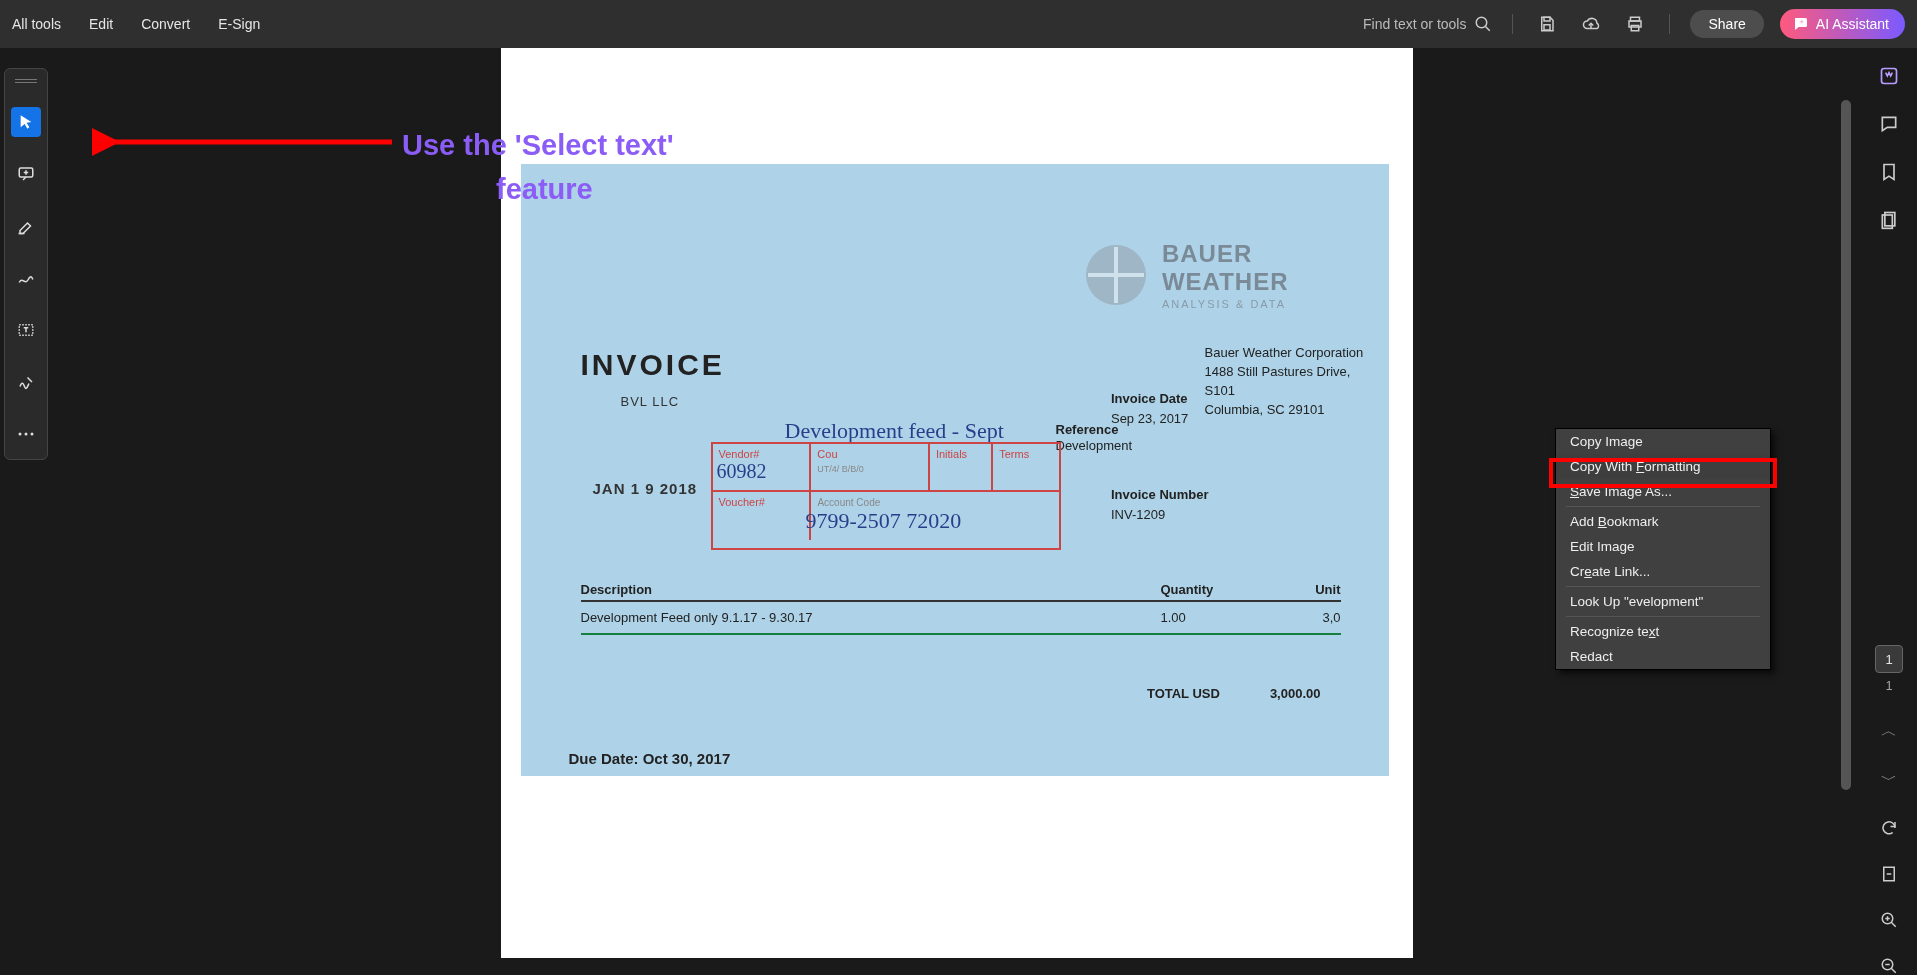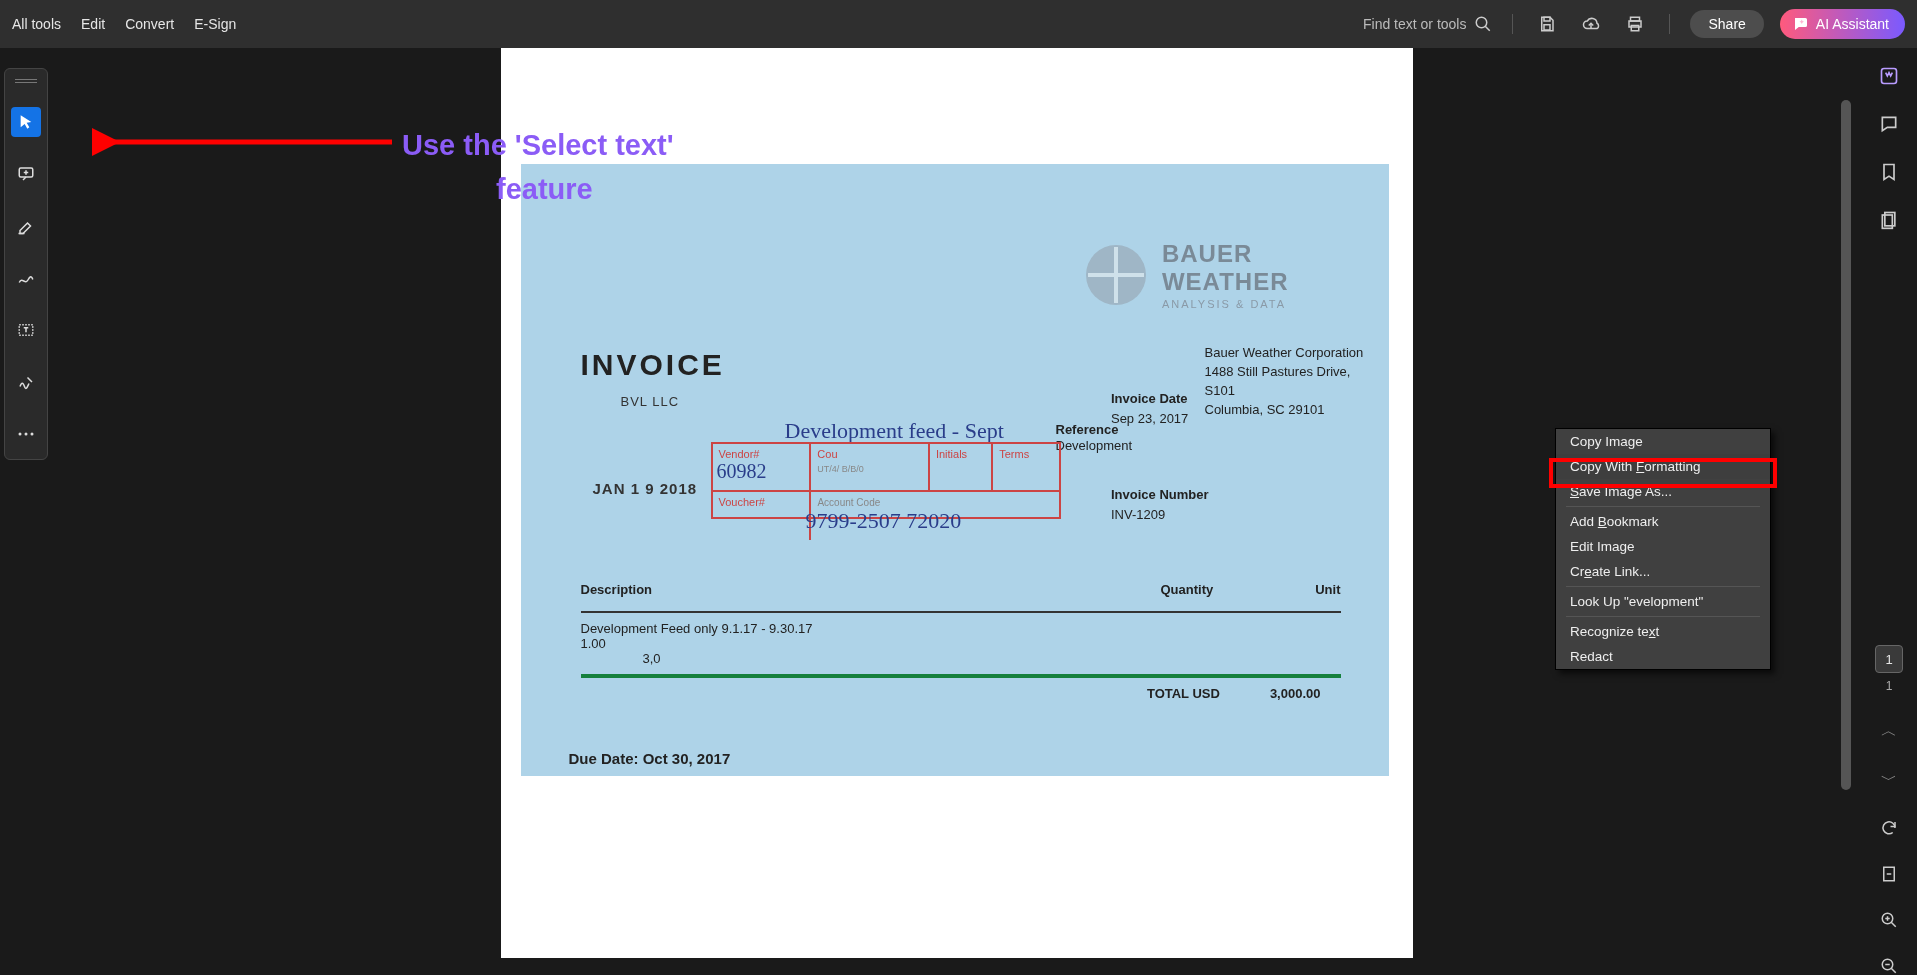--- a/index.html
+++ b/index.html
@@ -1,20 +1,20 @@
 <!DOCTYPE html>
 <html><head>
 <meta charset="utf-8">
 <style>
 * { margin:0; padding:0; box-sizing:border-box; font-family:"Segoe UI",Arial,sans-serif; }
 html,body { width:1917px; height:975px; background:#1a1a1a; overflow:hidden; color:#e6e6e6; }
 
 
 .topbar { height:48px; background:#2f2f2f; display:flex; align-items:center; padding:0 12px; font-size:14px; }
-.topbar .menu { display:flex; gap:20px; }
+.topbar .menu { display:flex; gap:28px; }
 .topbar .menu span { cursor:pointer; }
 .topbar .right { margin-left:auto; display:flex; align-items:center; gap:16px; }
 .topbar .search { display:flex; align-items:center; gap:8px; color:#bbb; }
 .topbar .iconbtn { width:28px; height:28px; display:flex; align-items:center; justify-content:center; cursor:pointer; }
 .topbar .divider { width:1px; height:20px; background:#555; margin:0 4px; }
 .share-btn { background:#4d4d4d; color:#fff; border-radius:20px; padding:6px 18px; cursor:pointer; }
 .ai-btn { background:linear-gradient(90deg,#ff5a7d,#7a5aff); color:#fff; border-radius:20px; padding:6px 16px 6px 12px; display:flex; align-items:center; gap:6px; cursor:pointer; font-weight:500; }
 
 
 .workspace { position:relative; width:100%; height:927px; display:flex; }
@@ -48,34 +48,34 @@
 .inv-title { position:absolute; left:60px; top:184px; font-size:30px; font-weight:600; letter-spacing:3px; color:#222; }
 .billto { position:absolute; left:100px; top:230px; font-size:13px; color:#333; letter-spacing:1px; }
 .meta { position:absolute; right:180px; top:178px; font-size:13px; color:#222; line-height:1.5; }
 .meta .label { font-weight:700;margin-top:47px; }
 .corp { position:absolute; right:24px; top:180px; font-size:13px; color:#222; line-height:1.45; text-align:left; width:160px;}
 .ref-label { position:absolute; left:535px; top:258px; font-size:13px; font-weight:700; color:#222; }
 .ref-val  { position:absolute; left:535px; top:274px; font-size:13px; color:#222; }
 
 
 .handwriting { position:absolute; left:264px; top:254px; font-family:"Segoe Script","Comic Sans MS",cursive; font-size:22px; color:#2a3d8a; }
-.stamp { position:absolute; left:190px; top:278px; width:350px; height:77px; border:2px solid #c44; }
+.stamp { position:absolute; left:190px; top:278px; width:350px; height:108px; border:2px solid #c44; }
 .stamp .row { display:flex; height:48px; }
 .stamp .cell { border-right:2px solid #c44; padding:4px 6px; font-size:11px; color:#c44; position:relative; }
 .stamp .cell:last-child { border-right:none; }
 .stamp .row:first-child { border-bottom:2px solid #c44; }
 .cell.c1{width:100px}.cell.c2{width:120px}.cell.c3{width:64px}.cell.c4{width:66px}
 .cell.v1{width:100px}.cell.v2{width:250px}
 .hand2 { position:absolute; font-family:"Segoe Script","Comic Sans MS",cursive; color:#2a3d8a; }
 .datestamp { position:absolute; left:72px; top:316px; font-size:15px; font-weight:600; letter-spacing:1px; color:#333; }
 
 
 .tbl { position:absolute; left:60px; top:418px; width:760px; font-size:13px; color:#222; }
-.tbl-head { display:flex; border-bottom:2px solid #333; padding-bottom:14px; font-weight:700; }
-.tbl-row { display:flex; border-bottom:4px solid #15803d; padding:8px 0;flex-direction:column; }
+.tbl-head { display:flex; border-bottom:2px solid #333; padding-bottom:3px; font-weight:700; }
+.tbl-row { display:flex; border-bottom:2px solid #15803d; padding:8px 0; }
 .col-desc{flex:1}.col-qty{width:100px;}.col-unit{width:80px;text-align:right}
 .total-row{ position:absolute; right:68px; top:522px; font-size:13px; font-weight:700; color:#222; display:flex; gap:50px;}
 .due { position:absolute; left:48px; top:586px; font-size:15px; font-weight:700; color:#222; }
 
 
 .ctxmenu { position:absolute; top:380px; right:90px; width:216px; background:#404040; border:1px solid #000; box-shadow:4px 4px 6px rgba(0,0,0,.6); font-size:13.5px; color:#eee; }
 .ctxmenu .mi { padding:5px 14px; cursor:pointer; }
 .ctxmenu .mi.sel { background:#3e3e3e; }
 .ctxmenu hr { border:none; border-top:1px solid #555; margin:2px 10px; }
 .ctxmenu .mi u { text-decoration:underline; }

